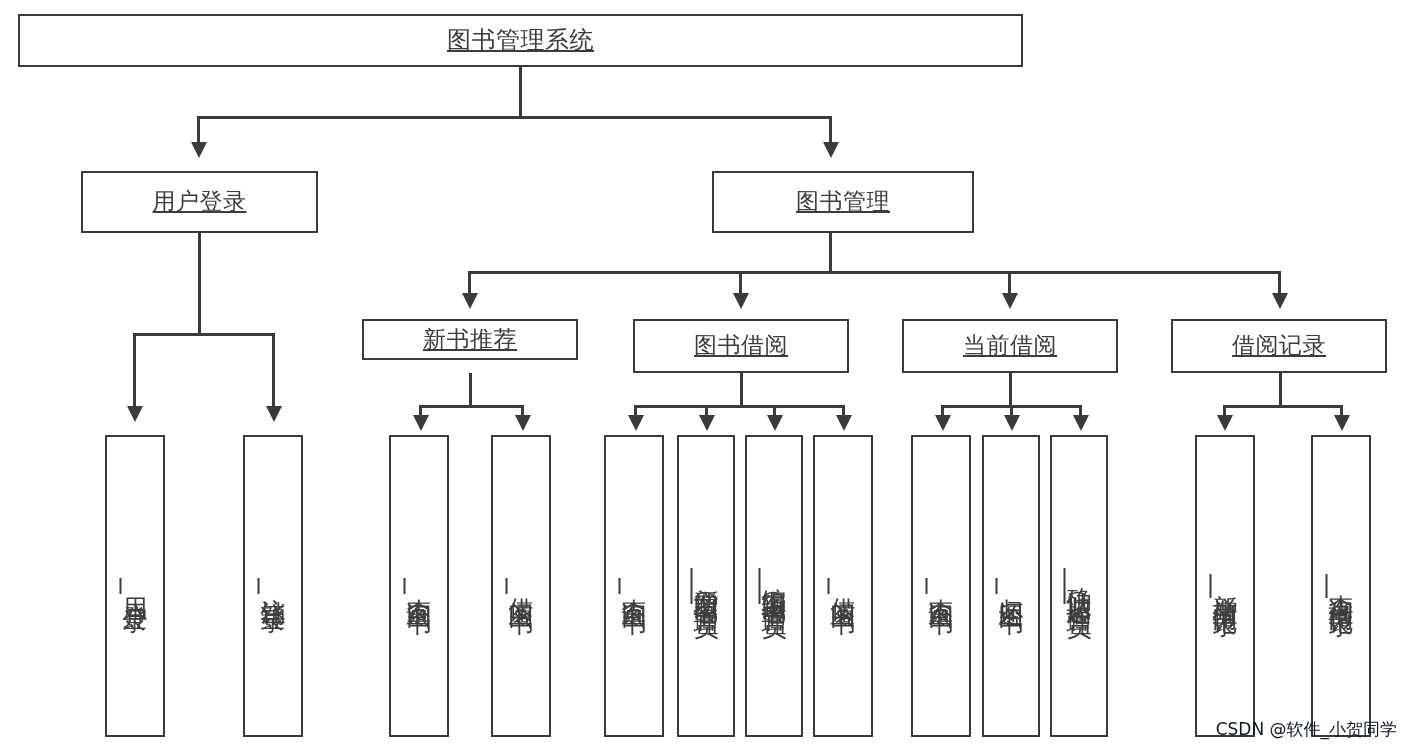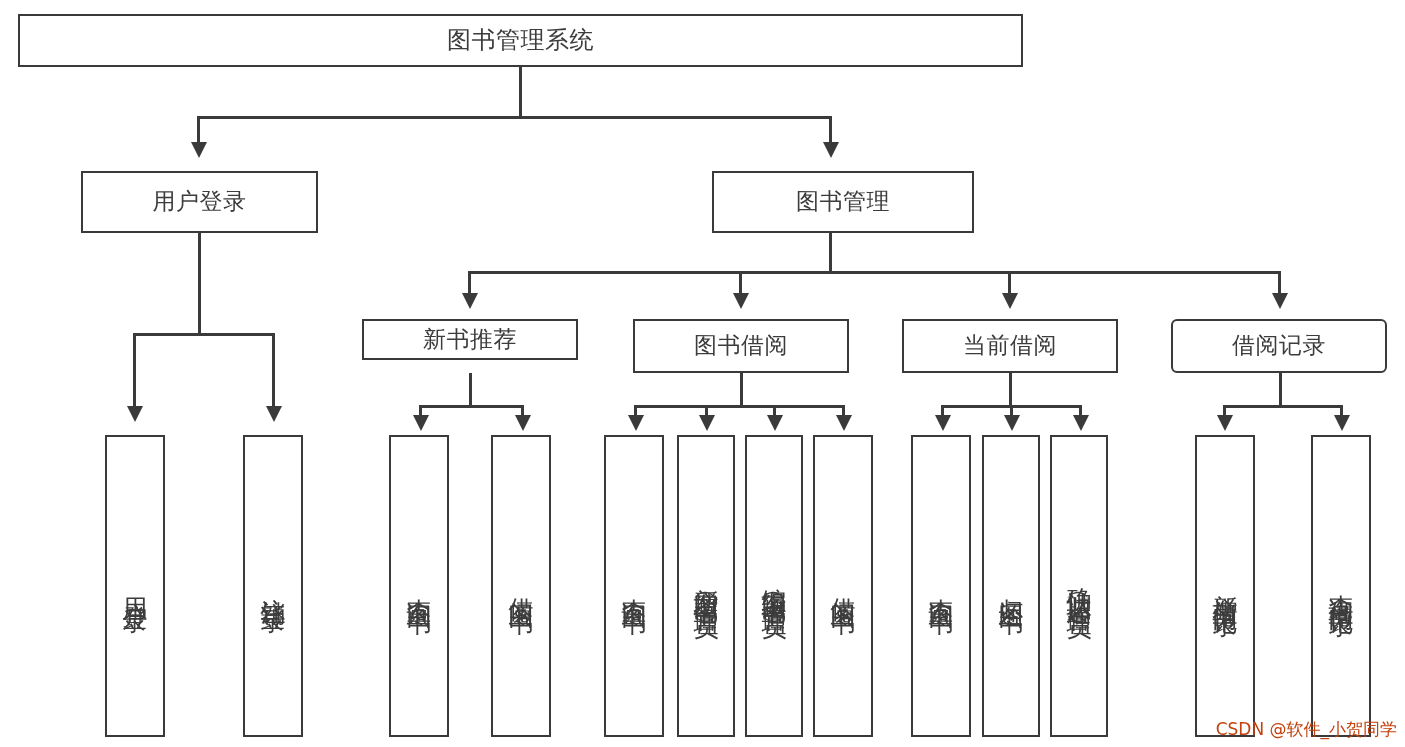--- a/index.html
+++ b/index.html
@@ -20,20 +20,21 @@
   }
   .node {
     position: absolute;
     box-sizing: border-box;
     border: 2.5px solid #3a3a3a;
     background: #ffffff;
     display: flex;
     align-items: center;
     justify-content: center;
     color: #3c3c3c;
+    text-decoration: underline;
   }
   .node-label {
     display: block;
     text-align: center;
     line-height: 1.18;
     white-space: nowrap;
   }
   
   .node.horiz .node-label {
     font-size: 23px;
@@ -67,21 +68,21 @@
     height: 0;
     border-left: 8px solid transparent;
     border-right: 8px solid transparent;
     border-top: 16px solid #3a3a3a;
   }
   .watermark {
     position: absolute;
     right: 8px;
     bottom: 6px;
     font-size: 17px;
-    color: #c2410c;
+    color: #0f172a;
     white-space: nowrap;
     pointer-events: none;
   }
 </style>
 </head>
 <body>
 
 <div id="canvas">
 
   <div class="node horiz root" style="left:18px; top:14px; width:1005px; height:53px;">
@@ -133,21 +134,21 @@
 
   <div class="node horiz" style="left:362px; top:319px; width:216px; height:41px;">
     <span class="node-label">新书推荐</span>
   </div>
   <div class="node horiz" style="left:633px; top:319px; width:216px; height:54px;">
     <span class="node-label">图书借阅</span>
   </div>
   <div class="node horiz" style="left:902px; top:319px; width:216px; height:54px;">
     <span class="node-label">当前借阅</span>
   </div>
-  <div class="node horiz" style="left:1171px; top:319px; width:216px; height:54px;border-radius:6px;">
+  <div class="node horiz" style="left:1171px; top:319px; width:216px; height:54px;">
     <span class="node-label">借阅记录</span>
   </div>
 
   <div class="conn v" style="left:469px; top:373px; height:34px;"></div>
   <div class="conn h" style="left:419px; top:405px; width:104px;"></div>
   <div class="conn v" style="left:419px; top:405px; height:12px;"></div>
   <div class="arrow" style="left:413px; top:415px;"></div>
   <div class="conn v" style="left:521px; top:405px; height:12px;"></div>
   <div class="arrow" style="left:515px; top:415px;"></div>
 

